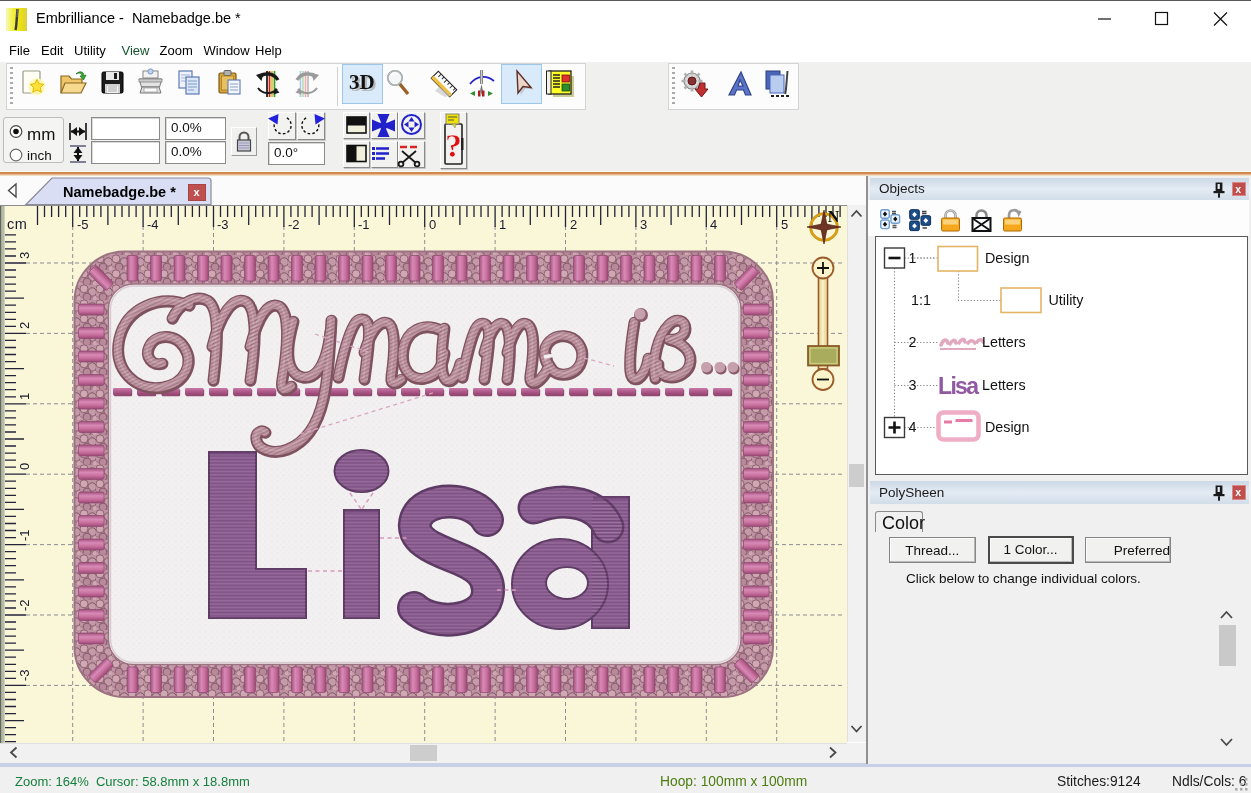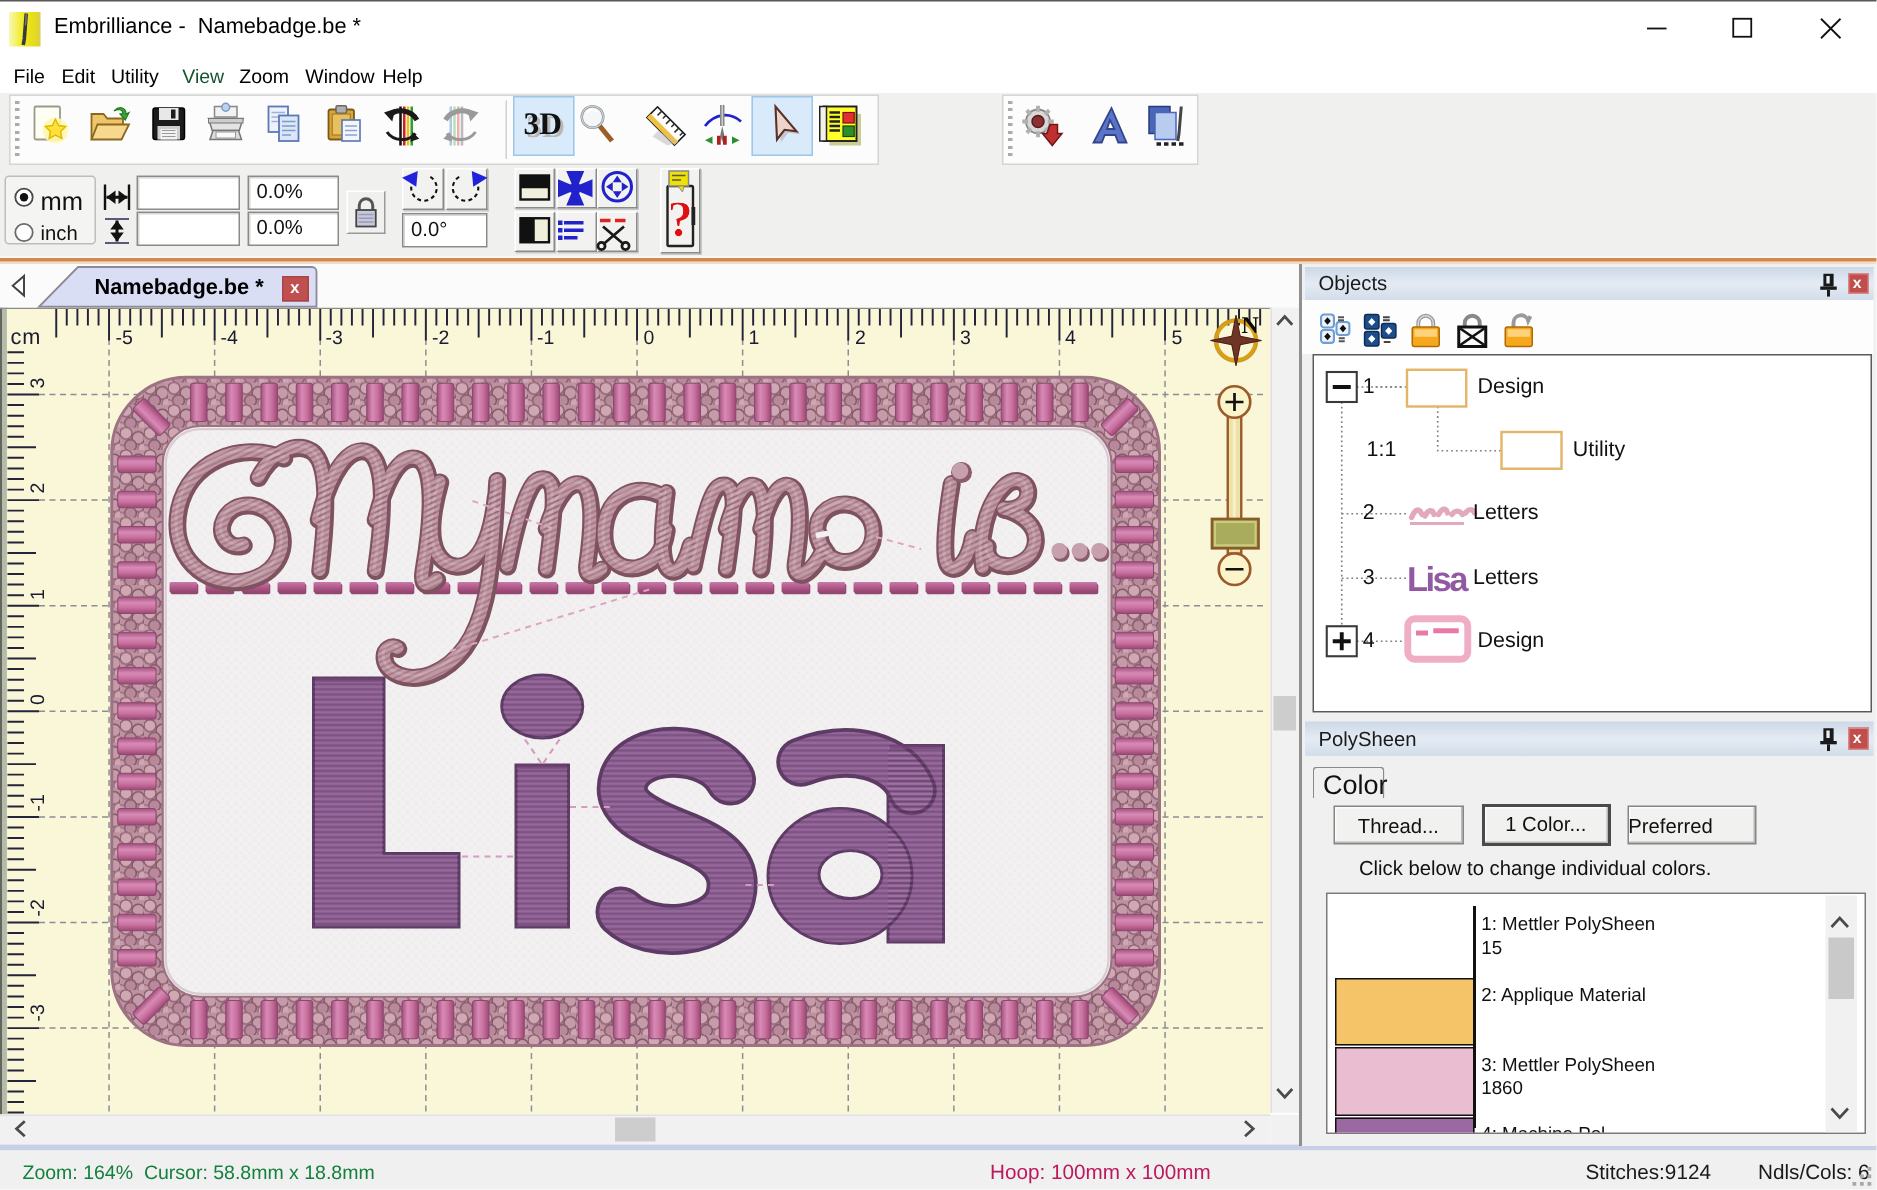--- a/index.html
+++ b/index.html
@@ -740,44 +740,30 @@
 <rect x="-5.5" y="2.5" width="11" height="2.2" fill="#1a1a1a"></rect>
 <rect x="-1" y="4.7" width="2" height="4.5" fill="#1a1a1a"></rect>
 </g>
     </svg>
     <div class="abs" style="left:1231.5px;top:485px;width:14.5px;height:14.5px;background:#c04e4c;border:1px solid #d88886"></div>
     <div class="txt" style="left:1235.2px;top:486px;font-size:10.5px;font-weight:bold;color:#fff">x</div>
 <div class="abs" style="left:875px;top:510.5px;width:48px;height:21.5px;background:#f0f0f0;border:1px solid #8a8a8a;border-bottom:none;border-radius:3px 3px 0 0"></div>
 <div class="txt" style="left:882px;top:513px;font-size:18px">Color</div>
 <div style="position:absolute;background:#f1f1f0;border:1px solid #858585;box-shadow:inset -1px -1px 0 #b8b8b8, inset 1px 1px 0 #fbfbfb;text-align:center;font-size:13.5px;padding-top:5px;color:#111;left:889px;top:537px;width:86.5px;height:26px">Thread...</div>
 <div style="position:absolute;background:#f1f1f0;border:1px solid #858585;box-shadow:inset -1px -1px 0 #b8b8b8, inset 1px 1px 0 #fbfbfb;text-align:center;font-size:13.5px;padding-top:5px;color:#111;left:987.5px;top:536px;width:86px;height:28px;border:2px solid #4a4a4a;padding-top:4px">1 Color...</div>
-<div style="position:absolute;background:#f1f1f0;border:1px solid #858585;box-shadow:inset -1px -1px 0 #b8b8b8, inset 1px 1px 0 #fbfbfb;text-align:left;font-size:13.5px;padding-top:5px;color:#111;left:1084.5px;top:537px;width:86.5px;height:26px">Preferred</div>
+<div style="position:absolute;background:#f1f1f0;border:1px solid #858585;box-shadow:inset -1px -1px 0 #b8b8b8, inset 1px 1px 0 #fbfbfb;text-align:right;font-size:13.5px;padding-top:5px;color:#111;left:1084.5px;top:537px;width:86.5px;height:26px">Preferred</div>
 <div class="txt" style="left:906px;top:571px;font-size:13.5px">Click below to change individual colors.</div>
-<div class="abs" style="left:883.5px;top:595px;width:360.5px;height:161px;background:#fff;border:1px solid #7a7a7a;overflow:hidden">
-      <div class="abs" style="left:5.5px;top:8.3px;width:92.5px;height:46px;background:#fff"></div>
-      <div class="abs" style="left:5.5px;top:55.5px;width:92.5px;height:45px;background:#f6c468;border:1.4px solid #111"></div>
-      <div class="abs" style="left:5.5px;top:101.5px;width:92.5px;height:46px;background:#eabdd1;border:1.4px solid #111"></div>
-      <div class="abs" style="left:5.5px;top:149px;width:92.5px;height:20px;background:#9b68a1;border:1.4px solid #111"></div>
-      <div class="abs" style="left:97.3px;top:8.3px;width:1.8px;height:148px;background:#111"></div>
-      <div class="txt" style="left:103px;top:13px;font-size:12.5px">1: Mettler PolySheen</div>
-      <div class="txt" style="left:103px;top:28.5px;font-size:12.5px">15</div>
-      <div class="txt" style="left:103px;top:60px;font-size:12.5px">2: Applique Material</div>
-      <div class="txt" style="left:103px;top:106.5px;font-size:12.5px">3: Mettler PolySheen</div>
-      <div class="txt" style="left:103px;top:121.5px;font-size:12.5px">1860</div>
-      <div class="txt" style="left:103px;top:153px;font-size:12.5px">4: Machine Pol</div>
-      <div class="abs" style="left:332px;top:1px;width:21px;height:158px;background:#f1f1f1"></div>
-    </div>
 <svg style="position:absolute;left:1215px;top:596px" width="30" height="160" viewBox="1215 596 30 160">
 <path d="M 1221 618 l 5.5 -6 l 5.5 6" fill="none" stroke="#4a4a4a" stroke-width="1.8"></path>
 <path d="M 1221 739 l 5.5 6 l 5.5 -6" fill="none" stroke="#4a4a4a" stroke-width="1.8"></path>
 <rect x="1219" y="625" width="17" height="41" fill="#c9c9c9"></rect>
 </svg>
 <div class="abs" style="left:0;top:766.5px;width:1251px;height:26.5px;background:#f0f0f0"></div>
 <div class="txt" style="left:15px;top:773.5px;font-size:13px;color:#15803d">Zoom: 164%&nbsp; Cursor: 58.8mm x 18.8mm</div>
-<div class="txt" style="left:660px;top:773.5px;font-size:13.8px;color:#be185d">Hoop: 100mm x 100mm</div>
+<div class="txt" style="left:660px;top:773.5px;font-size:13.8px;color:#4d7c0f">Hoop: 100mm x 100mm</div>
 <div class="txt" style="left:844px;top:792px;font-size:11px;color:#0369a1">98.8mm x 63.0mm</div>
 <div class="txt" style="left:1057px;top:773.5px;font-size:13.8px;color:#1a1a1a">Stitches:9124</div>
 <div class="txt" style="left:1172px;top:773.5px;font-size:13.8px;color:#1a1a1a">Ndls/Cols: 6</div>
 <svg style="position:absolute;left:1232px;top:776px" width="19" height="17" viewBox="1232 776 19 17">
 <g fill="#a8a8a8">
 <rect x="1245" y="788" width="2.5" height="2.5"></rect>
         <rect x="1245" y="783" width="2.5" height="2.5"></rect>
         <rect x="1245" y="778" width="2.5" height="2.5"></rect>
 <rect x="1240" y="788" width="2.5" height="2.5"></rect>
         <rect x="1240" y="783" width="2.5" height="2.5"></rect>

